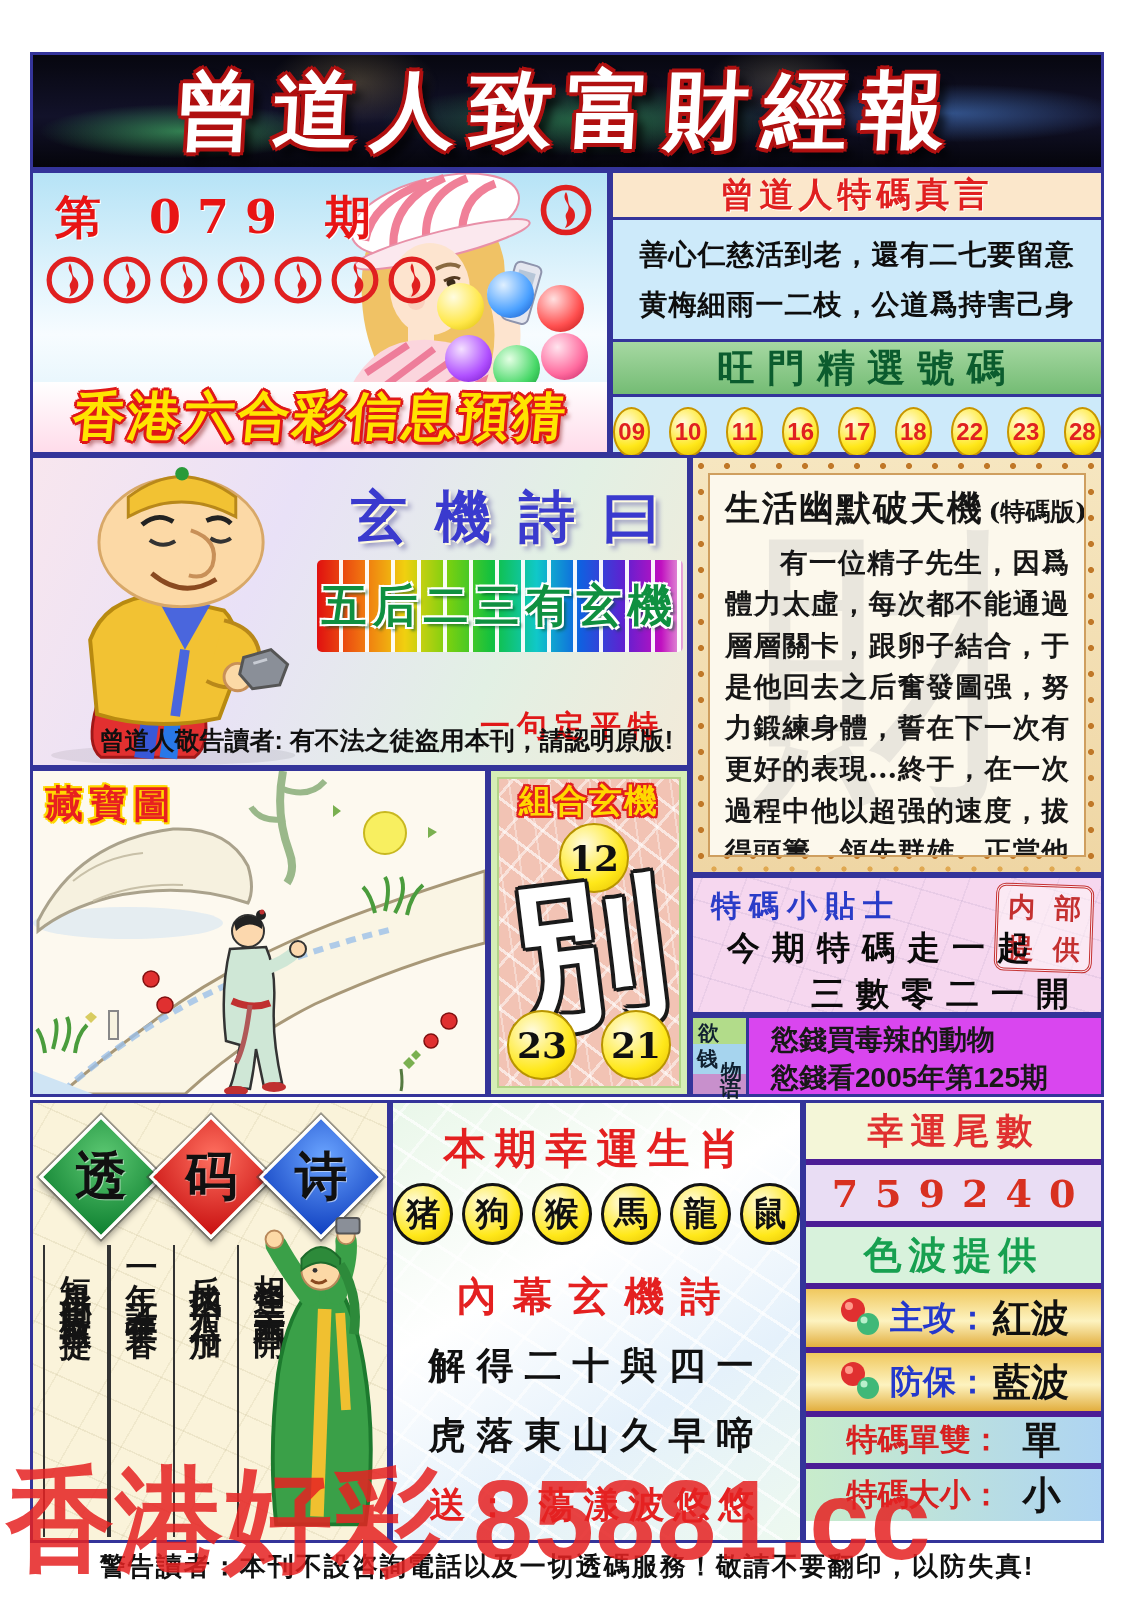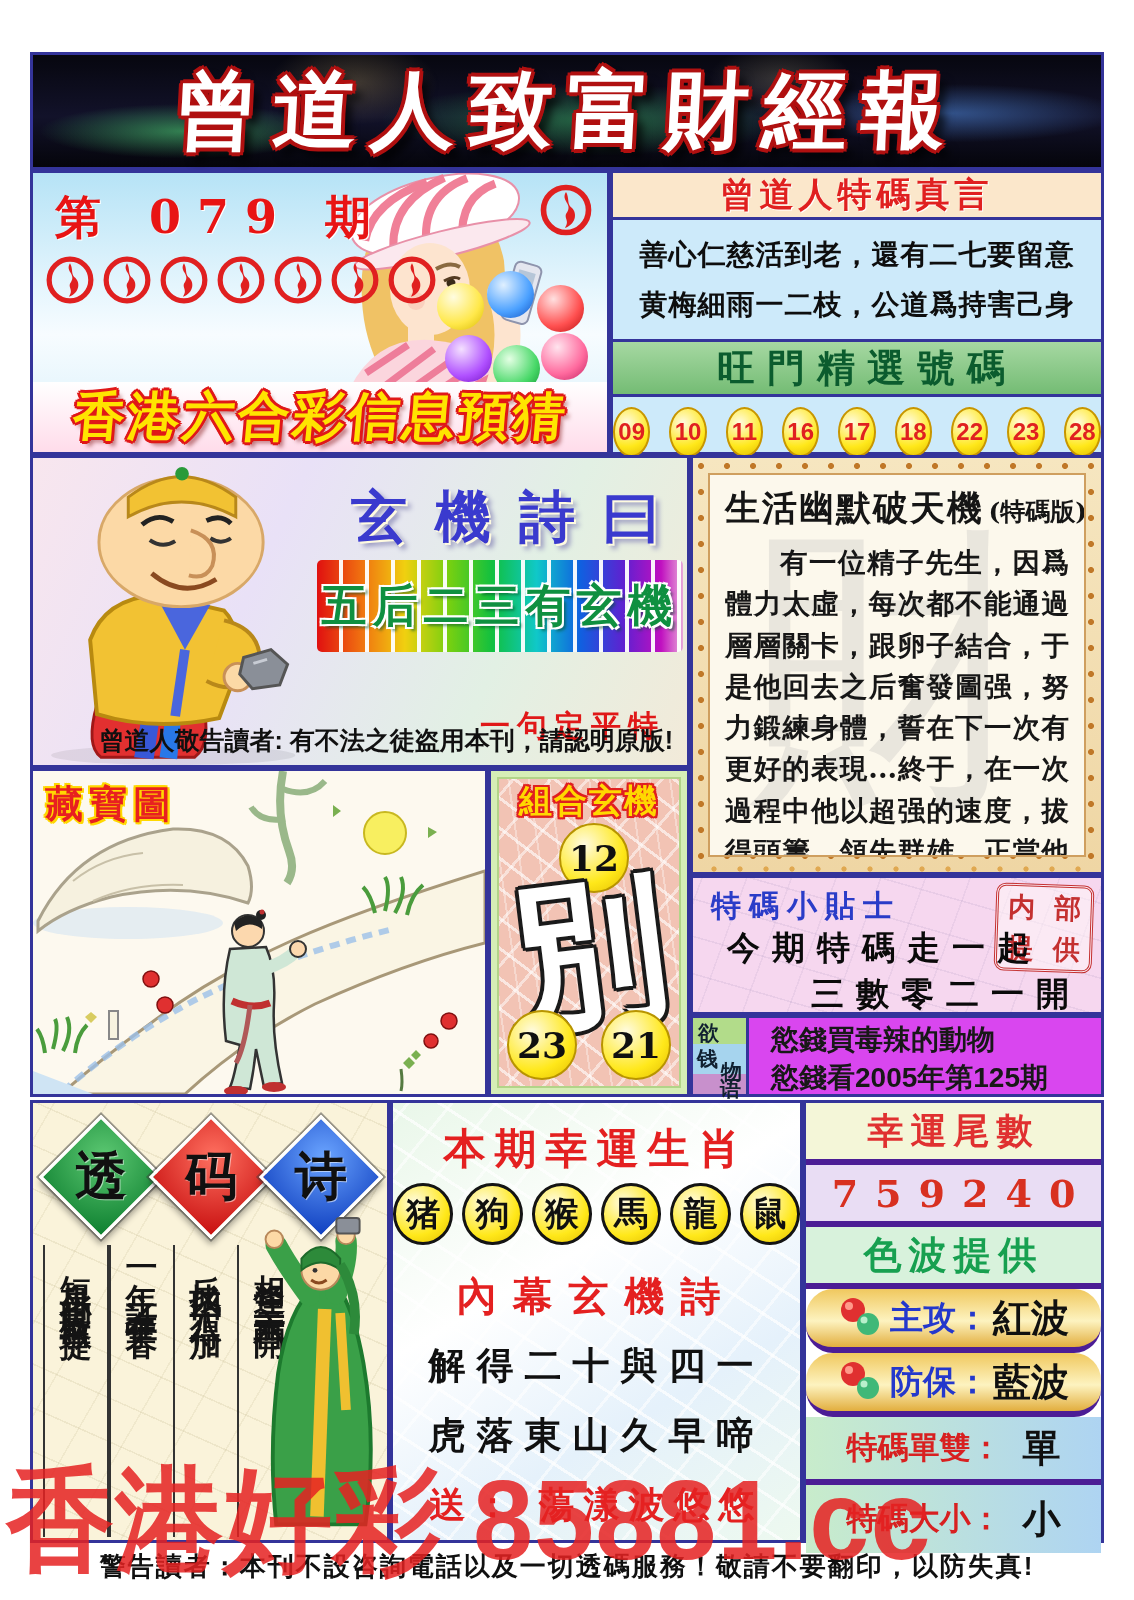--- a/index.html
+++ b/index.html
@@ -181,22 +181,22 @@
   
   .forecast-panel{left:803px;top:1100px;width:301px;height:443px;display:flex;flex-direction:column;}
   .band{border-bottom:6px solid #4c1d95;box-sizing:border-box;display:flex;align-items:center;justify-content:center;flex:none;}
   .band:last-child{border-bottom:none;}
   .b-tail-title{height:62px;background:#f4f6d8;}
   .b-tail-title span{font-family:"DejaVu Serif",serif;font-size:36px;font-weight:bold;color:#e03030;letter-spacing:7px;}
   .b-tails{height:62px;background:#e9ddf4;gap:17px;}
   .b-tails span{font-family:"DejaVu Serif",serif;font-size:38px;font-weight:bold;color:#d83020;}
   .b-wave{height:62px;background:#d8f2dc;}
   .b-wave span{font-family:"DejaVu Serif",serif;font-size:38px;font-weight:bold;color:#17a050;letter-spacing:7px;}
-  .b-gold{height:64px;background:linear-gradient(180deg,#f0c85e,#fdf3c0 55%,#e2ae3e);gap:4px;border-radius:27px;}
-  .b-cold{height:68px;background:linear-gradient(90deg,#c8eccb,#aed4f2);gap:21px;}
+  .b-gold{height:64px;background:linear-gradient(180deg,#f0c85e,#fdf3c0 55%,#e2ae3e);gap:4px;}
+  .b-cold{height:52px;background:linear-gradient(90deg,#c8eccb,#aed4f2);gap:21px;}
   .lbl-blue{font-size:33px;font-weight:bold;color:#2438cc;}
   .lbl-red{font-size:31px;font-weight:bold;color:#d82020;}
   .val-black{font-family:"DejaVu Serif",serif;font-size:38px;font-weight:bold;color:#101010;}
   .ballpair{width:46px;height:42px;flex:none;margin-right:2px;}
 
   
   .footer-warning{position:absolute;left:0;right:0;top:1549px;text-align:center;font-size:26px;font-weight:bold;
     color:#101010;letter-spacing:2px;}
   .watermark{position:absolute;left:6px;top:1448px;font-size:108px;font-weight:bold;color:#e62222;opacity:.85;
     letter-spacing:1px;white-space:nowrap;z-index:60;transform:scaleY(1.05);}

